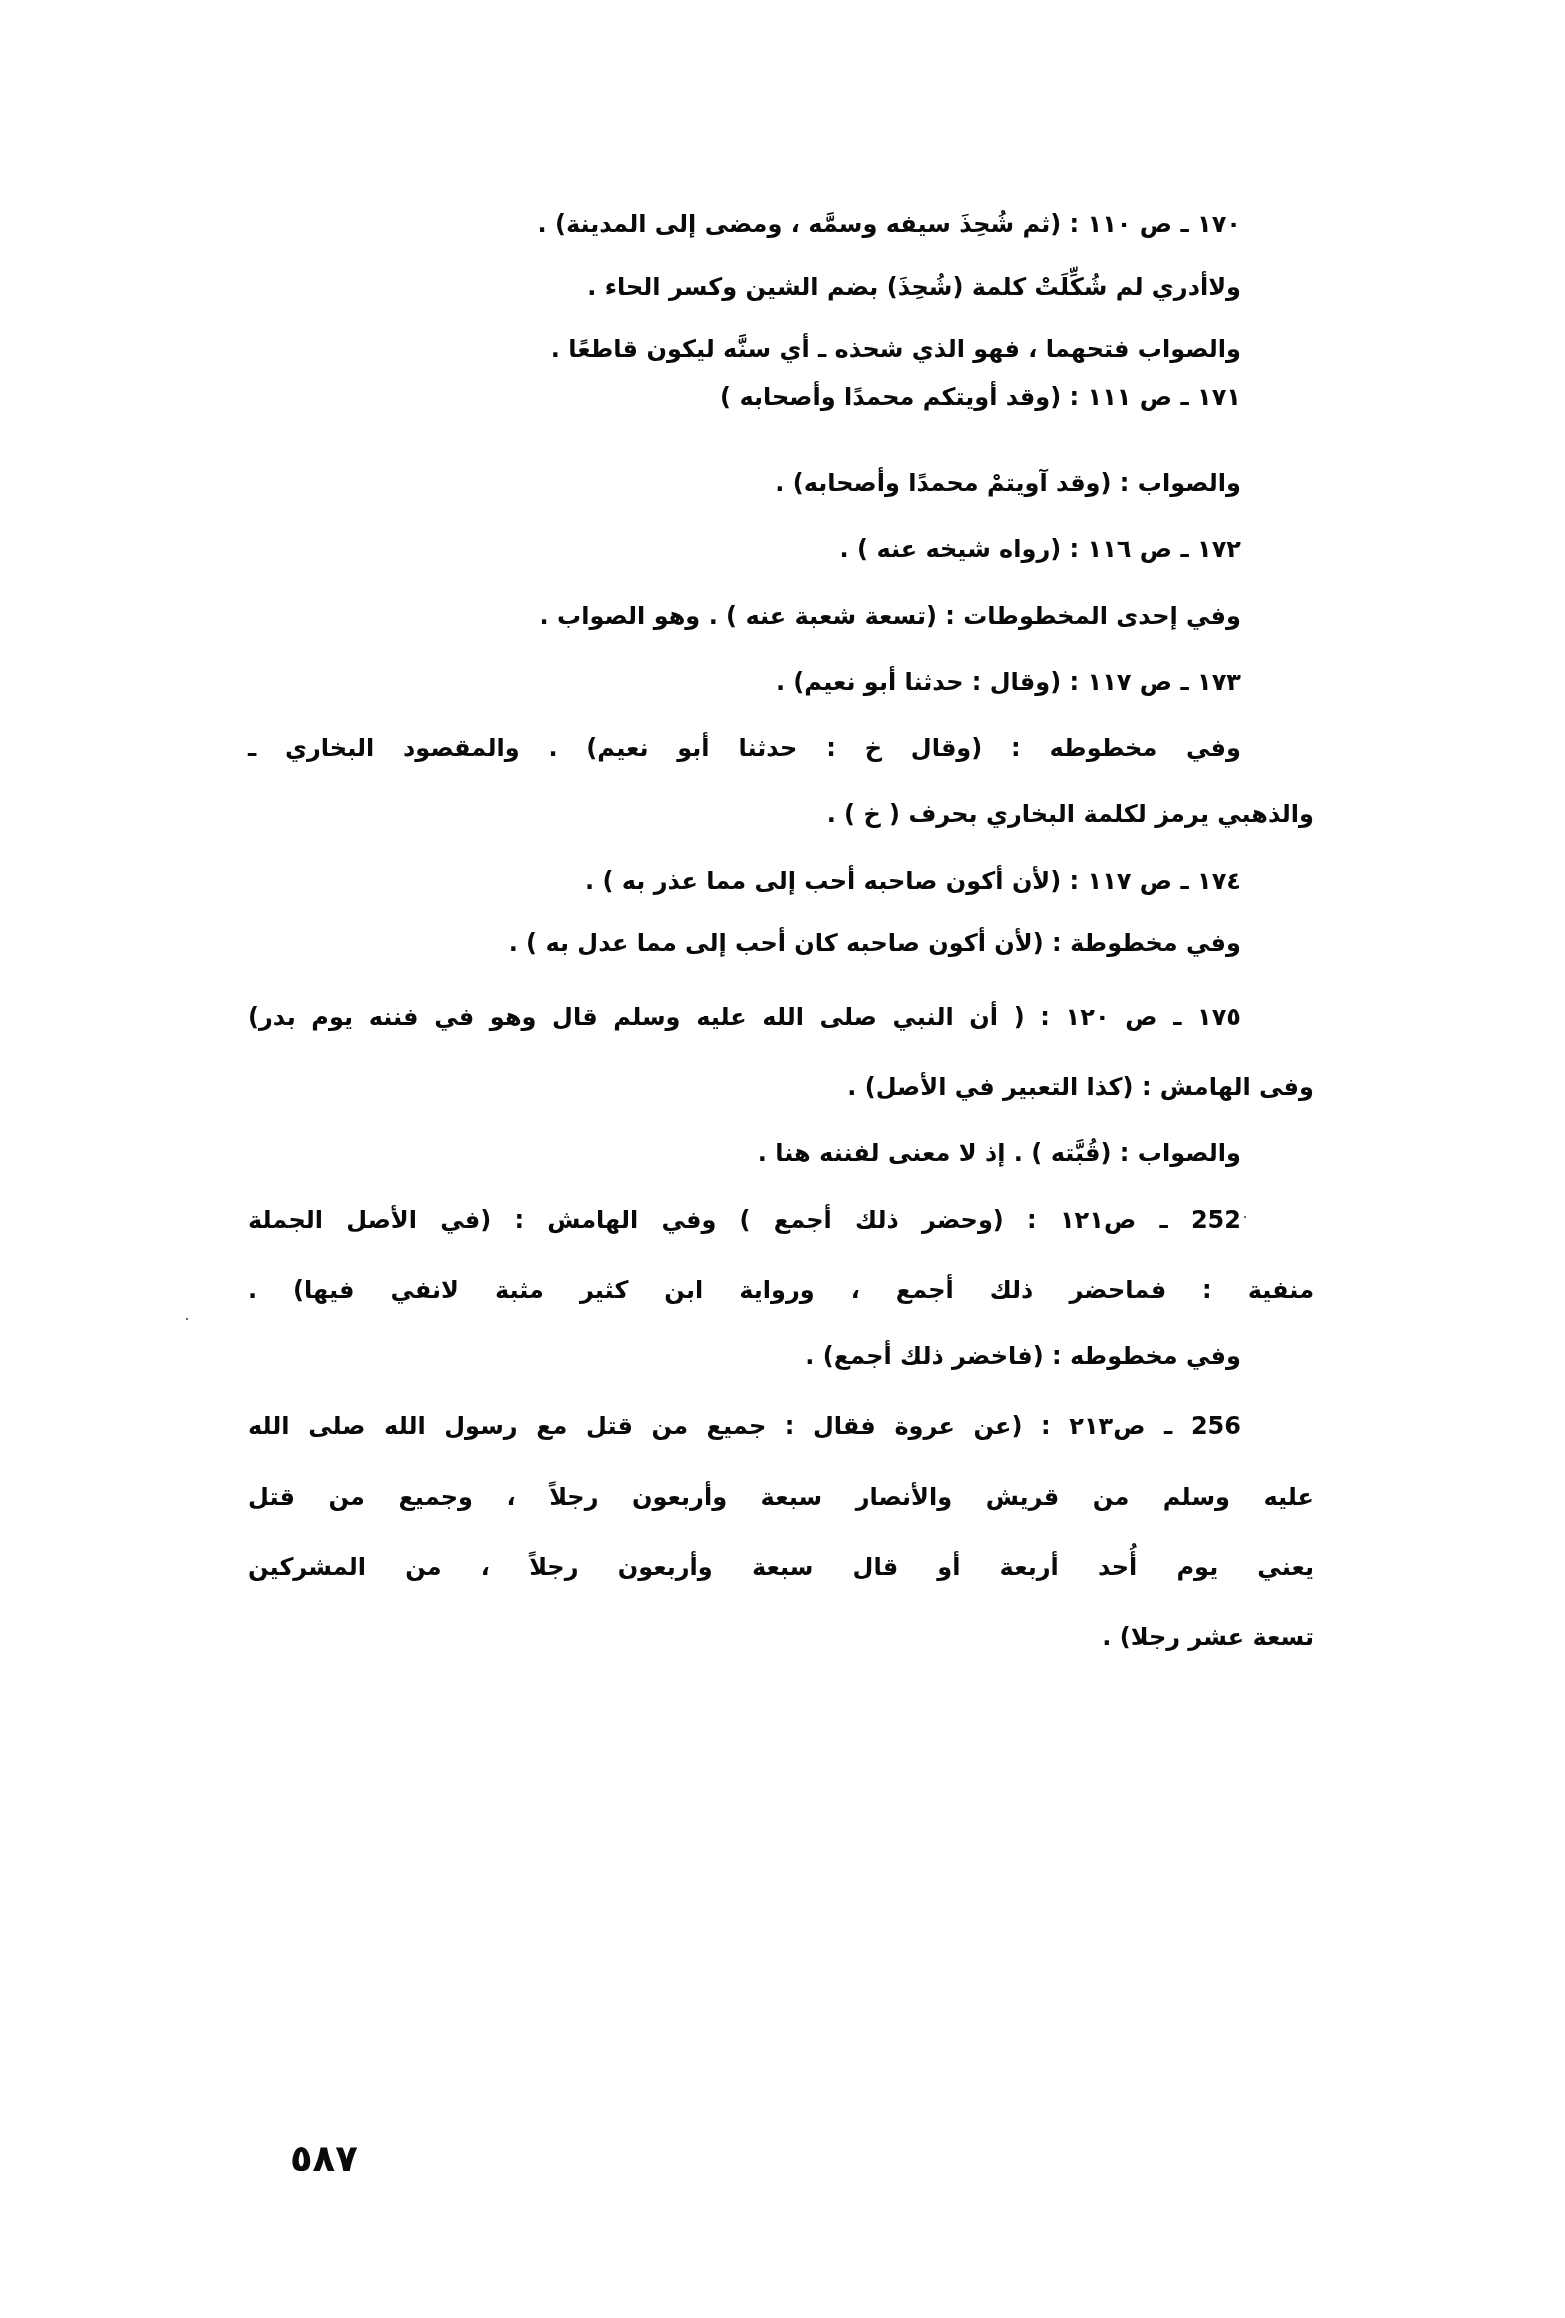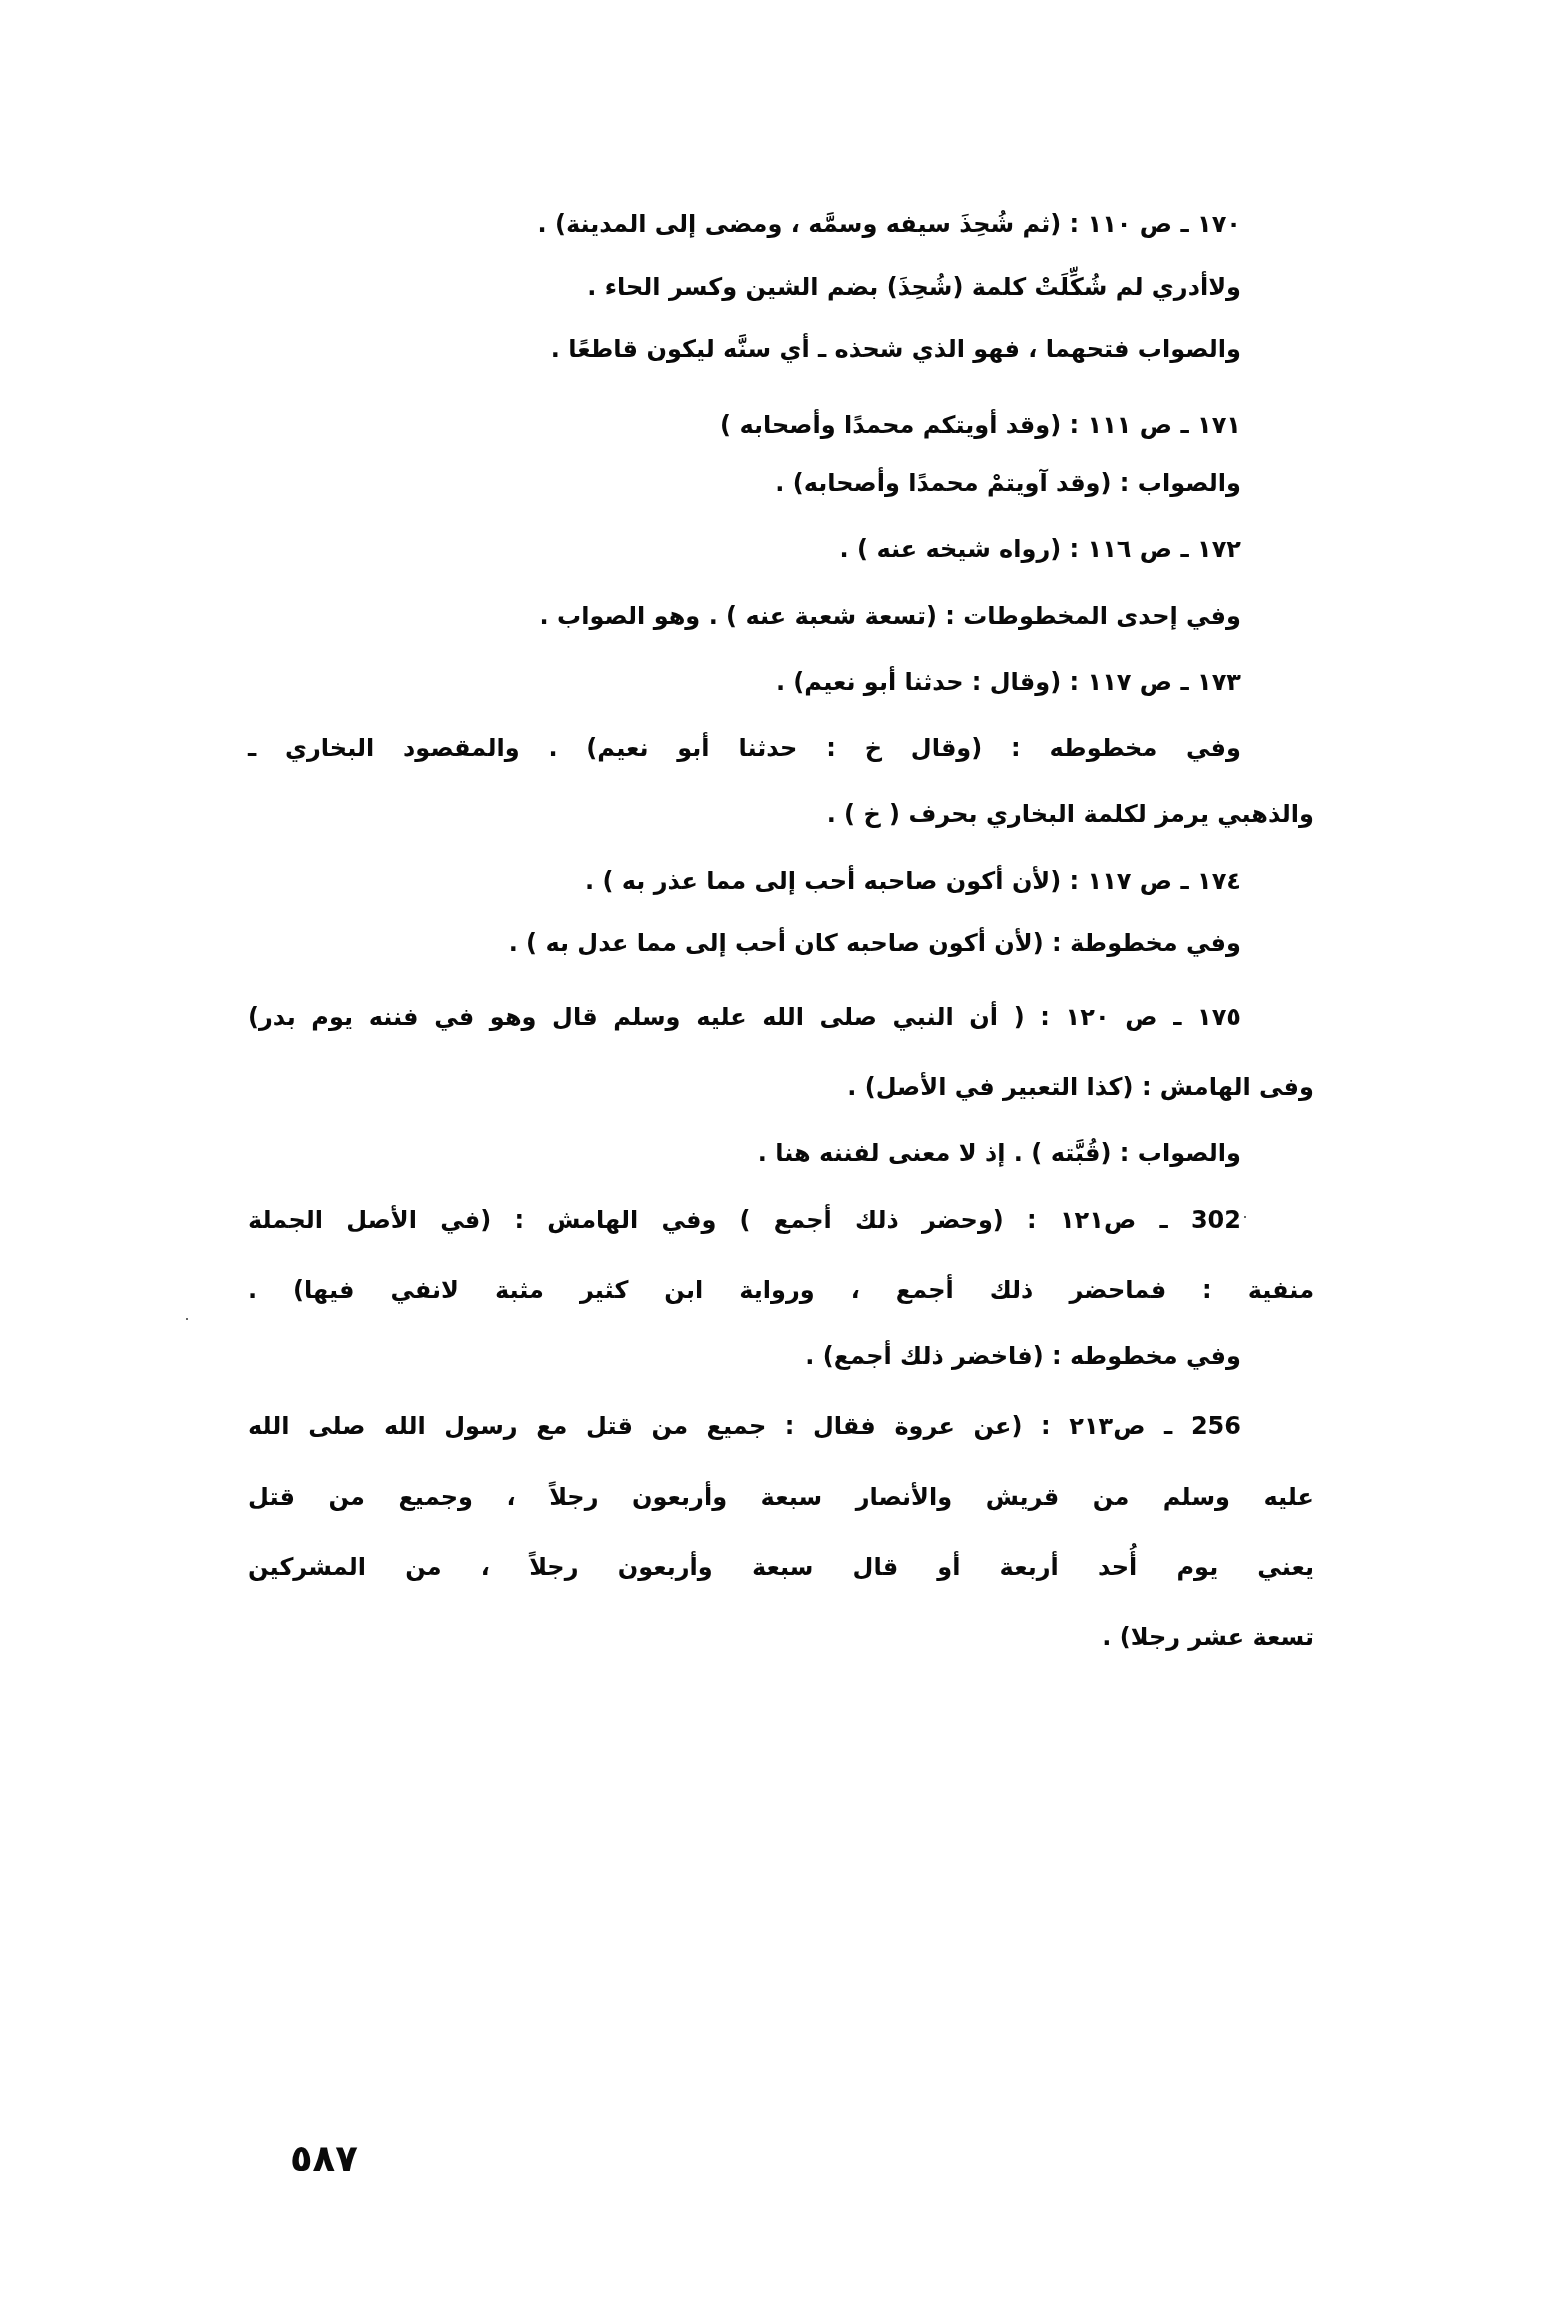--- a/index.html
+++ b/index.html
@@ -64,38 +64,38 @@
 </head>
 <body>
 
 <div class="page">
   <div class="text-block">
 
     <div class="line indent" style="top:201px">١٧٠ ـ ص ١١٠ : (ثم شُحِذَ سيفه وسمَّه ، ومضى إلى المدينة) .</div>
     <div class="line indent" style="top:264px">ولاأدري لم شُكِّلَتْ كلمة (شُحِذَ) بضم الشين وكسر الحاء .</div>
     <div class="line indent" style="top:326px">والصواب فتحهما ، فهو الذي شحذه ـ أي سنَّه ليكون قاطعًا .</div>
 
-    <div class="line indent" style="top:402px">١٧١ ـ ص ١١١ : (وقد أويتكم محمدًا وأصحابه )</div>
+    <div class="line indent" style="top:374px">١٧١ ـ ص ١١١ : (وقد أويتكم محمدًا وأصحابه )</div>
     <div class="line indent" style="top:460px">والصواب : (وقد آويتمْ محمدًا وأصحابه) .</div>
 
     <div class="line indent" style="top:526px">١٧٢ ـ ص ١١٦ : (رواه شيخه عنه ) .</div>
     <div class="line indent" style="top:593px">وفي إحدى المخطوطات : (تسعة شعبة عنه ) . وهو الصواب .</div>
 
     <div class="line indent" style="top:659px">١٧٣ ـ ص ١١٧ : (وقال : حدثنا أبو نعيم) .</div>
     <div class="line indent justify" style="top:725px">وفي مخطوطه : (وقال خ : حدثنا أبو نعيم) . والمقصود البخاري ـ</div>
     <div class="line" style="top:791px">والذهبي يرمز لكلمة البخاري بحرف ( خ ) .</div>
 
     <div class="line indent" style="top:858px">١٧٤ ـ ص ١١٧ : (لأن أكون صاحبه أحب إلى مما عذر به ) .</div>
     <div class="line indent" style="top:920px">وفي مخطوطة : (لأن أكون صاحبه كان أحب إلى مما عدل به ) .</div>
 
     <div class="line indent justify" style="top:994px">١٧٥ ـ ص ١٢٠ : ( أن النبي صلى الله عليه وسلم قال وهو في فننه يوم بدر)</div>
     <div class="line" style="top:1064px">وفى الهامش : (كذا التعبير في الأصل) .</div>
     <div class="line indent" style="top:1130px">والصواب : (قُبَّته ) . إذ لا معنى لفننه هنا .</div>
 
-    <div class="line indent justify" style="top:1197px">302 ـ ص١٢١ : (وحضر ذلك أجمع ) وفي الهامش : (في الأصل الجملة</div>
+    <div class="line indent justify" style="top:1197px">252 ـ ص١٢١ : (وحضر ذلك أجمع ) وفي الهامش : (في الأصل الجملة</div>
     <div class="line justify" style="top:1267px">منفية : فماحضر ذلك أجمع ، ورواية ابن كثير مثبة لانفي فيها) .</div>
     <div class="line indent" style="top:1333px">وفي مخطوطه : (فاخضر ذلك أجمع) .</div>
 
     <div class="line indent justify" style="top:1403px">256 ـ ص٢١٣ : (عن عروة فقال : جميع من قتل مع رسول الله صلى الله</div>
     <div class="line justify" style="top:1474px">عليه وسلم من قريش والأنصار سبعة وأربعون رجلاً ، وجميع من قتل</div>
     <div class="line justify" style="top:1544px">يعني يوم أُحد أربعة أو قال سبعة وأربعون رجلاً ، من المشركين</div>
     <div class="line" style="top:1614px">تسعة عشر رجلا) .</div>
 
   </div>
 

